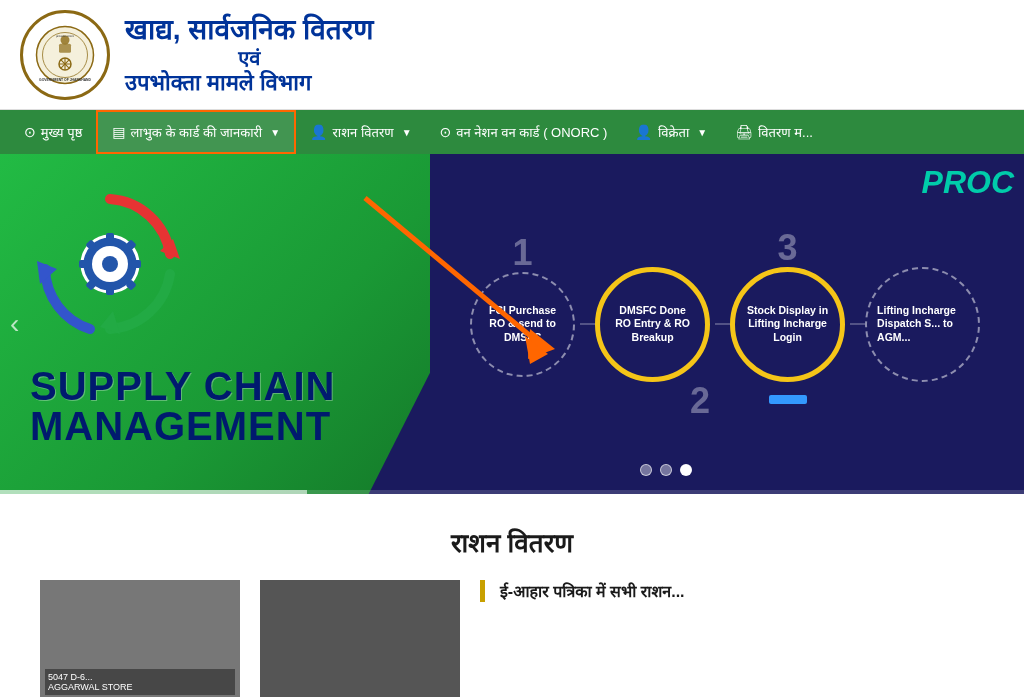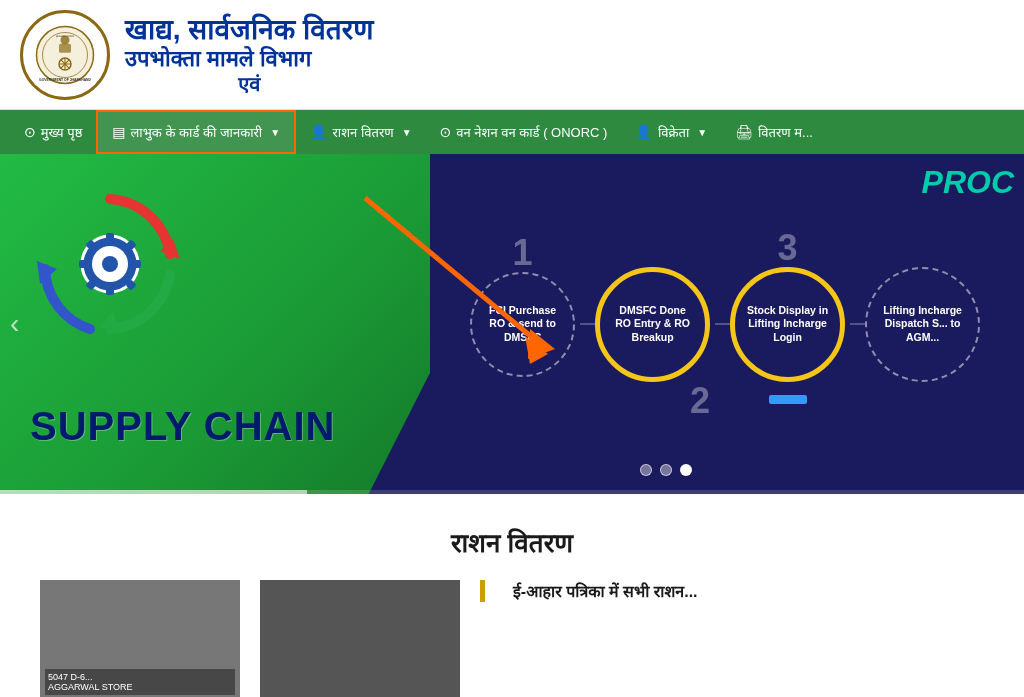--- a/index.html
+++ b/index.html
@@ -155,21 +155,21 @@
       margin-bottom: 20px;
     }
     .ration-grid {
       display: flex;
       gap: 20px;
       align-items: flex-start;
     }
     .ration-card {
       flex: 1;
       border-left: 5px solid #c8a000;
-      padding-left: 28px;
+      padding-left: 15px;
       min-width: 200px;
     }
     .ration-card-title {
       font-size: 16px;
       font-weight: bold;
       color: #1a1a1a;
     }
   </style>
 </head>
 <body>
@@ -189,22 +189,22 @@
       <line x1="32" y1="52" x2="48" y2="52" stroke="#8B6914" stroke-width="1.5"></line>
       <line x1="34.3" y1="46.3" x2="45.7" y2="57.7" stroke="#8B6914" stroke-width="1.5"></line>
       <line x1="45.7" y1="46.3" x2="34.3" y2="57.7" stroke="#8B6914" stroke-width="1.5"></line>
 
       <text x="40" y="74" text-anchor="middle" font-size="4.5" fill="#333" font-weight="bold">GOVERNMENT OF JHARKHAND</text>
       <text x="40" y="16" text-anchor="middle" font-size="4" fill="#333">झारखण्ड सरकार</text>
     </svg>
   </div>
   <div class="header-title">
     <div class="line1">खाद्य, सार्वजनिक  वितरण</div>
+    <div class="line2" style="text-align:center; font-size:20px; color:#003399;">एवं</div>
     <div class="line2">उपभोक्ता मामले  विभाग</div>
-    <div class="line2" style="text-align:center; font-size:20px; color:#003399;">एवं</div>
   </div>
 </div>
 
 <nav>
   <div class="nav-item">
     <span class="nav-icon">⊙</span>
     <span>मुख्य पृष्ठ</span>
   </div>
   <div class="nav-item active">
     <span class="nav-icon">▤</span>
@@ -258,20 +258,21 @@
       <rect x="106" y="81" width="10" height="8" rx="2" fill="#2255aa"></rect>
       <rect x="62" y="62" width="8" height="8" rx="2" fill="#2255aa" transform="rotate(45,66,66)"></rect>
       <rect x="102" y="62" width="8" height="8" rx="2" fill="#2255aa" transform="rotate(45,106,66)"></rect>
       <rect x="62" y="102" width="8" height="8" rx="2" fill="#2255aa" transform="rotate(45,66,106)"></rect>
       <rect x="102" y="102" width="8" height="8" rx="2" fill="#2255aa" transform="rotate(45,106,106)"></rect>
     </svg>
   </div>
 
   <div class="supply-chain-text">
     <div class="supply">SUPPLY CHAIN</div>
+    <div class="management">MANAGEMENT</div>
   </div>
 
   <div class="banner-prev">‹</div>
 
   <div style="position:absolute;left:42%;top:0;right:0;height:100%;background:#1a1a5e;z-index:2;display:flex;align-items:center;padding:20px 10px 20px 40px;">
 
     <div class="proc-label" style="position:absolute;top:10px;right:10px;color:#00ccaa;font-size:32px;font-weight:bold;font-style:italic;">PROC</div>
 
     <div style="display:flex;flex-direction:column;align-items:center;position:relative;margin-right:5px;">
       <div style="position:absolute;top:-40px;color:rgba(255,255,255,0.35);font-size:36px;font-weight:bold;">1</div>
@@ -296,21 +297,21 @@
       <div style="width:115px;height:115px;border-radius:50%;border:5px solid #f5c518;display:flex;align-items:center;justify-content:center;text-align:center;color:white;font-size:10.5px;font-weight:bold;padding:10px;line-height:1.3;">
         <span>Stock Display in Lifting Incharge Login</span>
       </div>
 
       <div style="position:absolute;bottom:-22px;width:38px;height:9px;background:#3399ff;border-radius:2px;"></div>
     </div>
 
     <div style="width:15px;height:2px;background:rgba(255,255,255,0.25);flex-shrink:0;"></div>
 
     <div style="display:flex;flex-direction:column;align-items:center;position:relative;overflow:hidden;">
-      <div style="width:115px;height:115px;border-radius:50%;border:2px dashed rgba(255,255,255,0.5);display:flex;align-items:center;justify-content:center;text-align:center;color:white;font-size:10.5px;font-weight:bold;padding:10px;line-height:1.3;">
+      <div style="width:115px;height:115px;border-radius:50%;border:2px dashed rgba(255,255,255,0.5);display:flex;align-items:center;justify-content:center;color:white;font-size:10.5px;font-weight:bold;padding:10px;line-height:1.3;">
         <span>Lifting Incharge Dispatch S... to AGM...</span>
       </div>
       <div style="position:absolute;bottom:-40px;color:rgba(255,255,255,0.35);font-size:36px;font-weight:bold;">4</div>
     </div>
   </div>
 
   <svg class="arrow-overlay" viewBox="0 0 1024 340" preserveAspectRatio="none" style="position:absolute;top:0;left:0;width:100%;height:100%;z-index:15;pointer-events:none;">
 
     <line x1="365" y1="44" x2="540" y2="190" stroke="#ff6600" stroke-width="5"></line>
     <polygon points="530,175 555,195 528,205" fill="#ff6600"></polygon>

